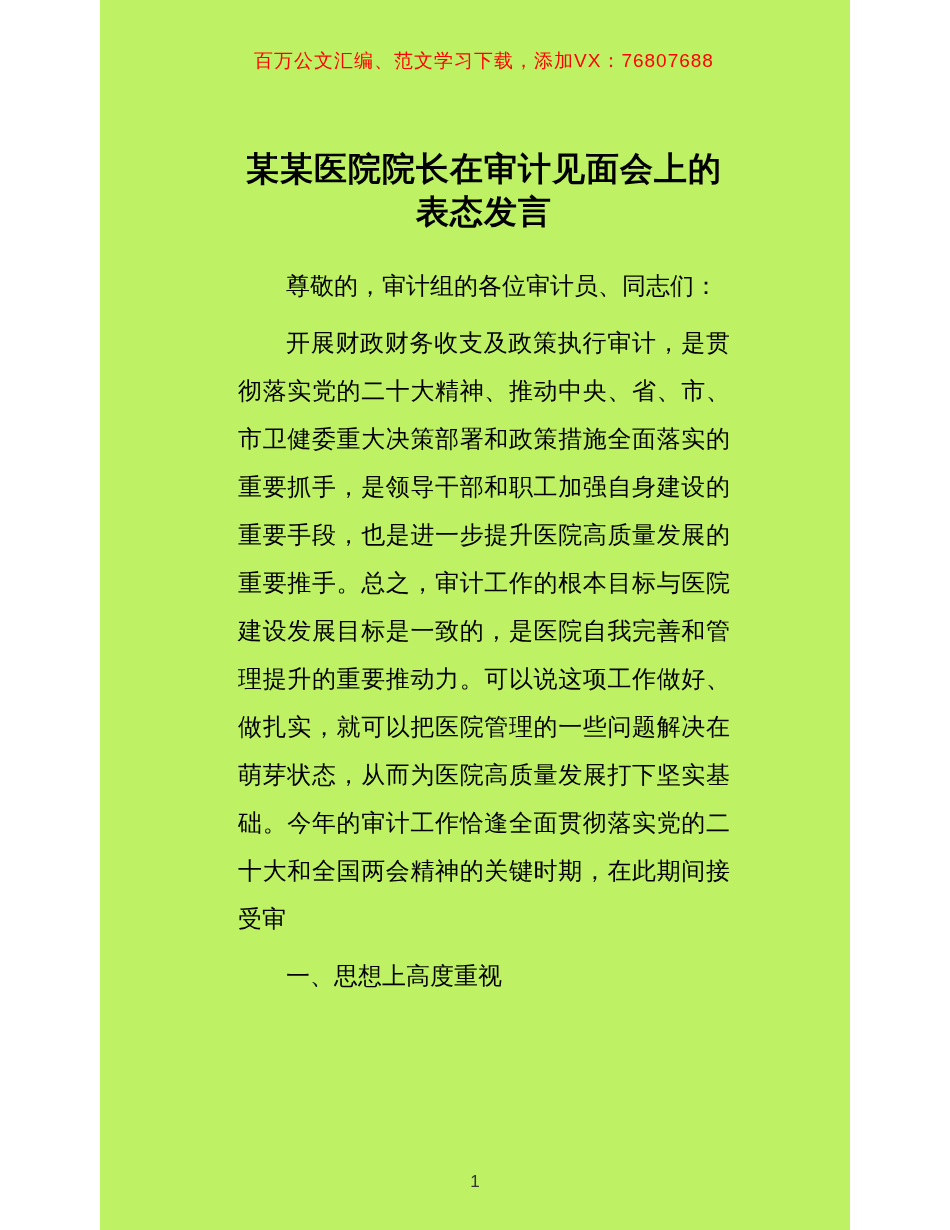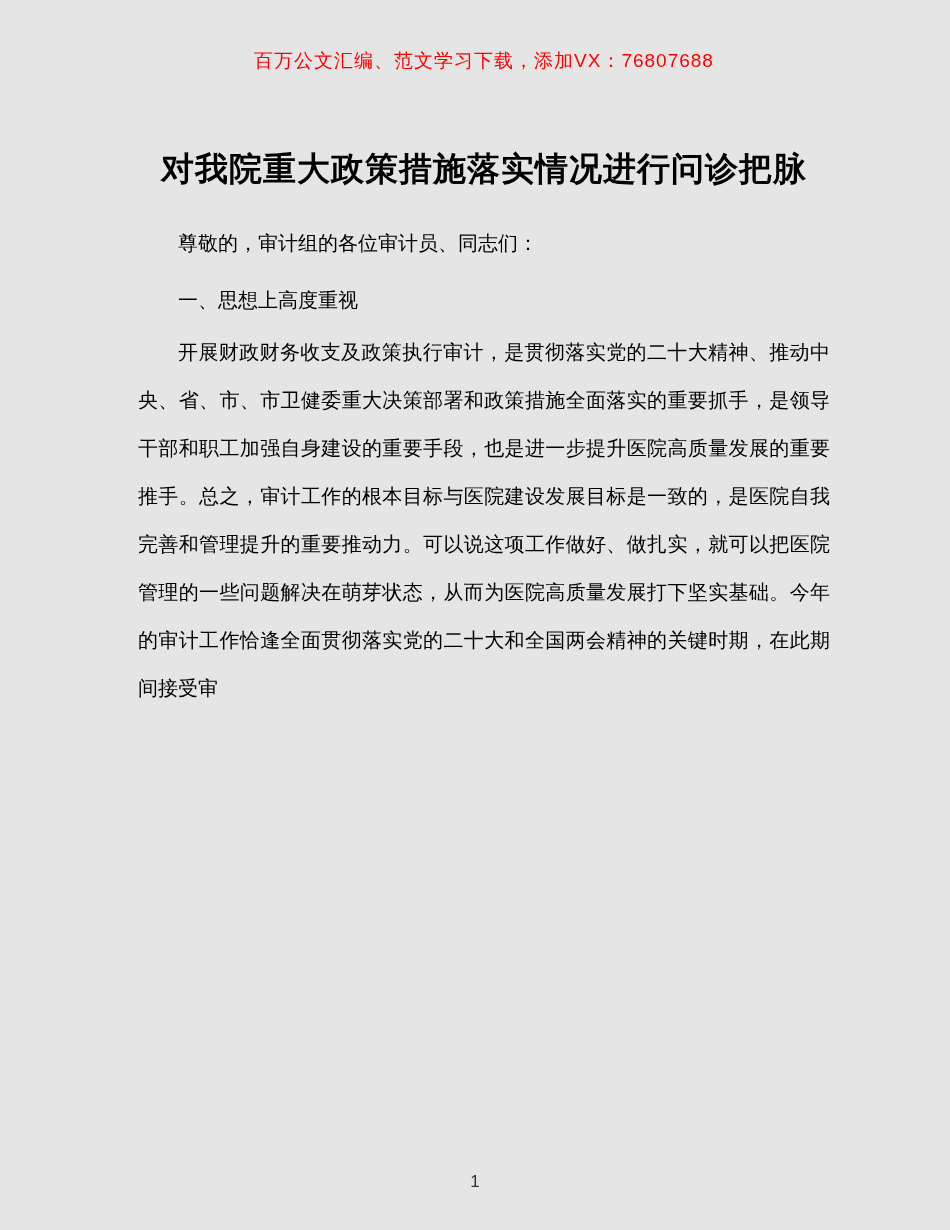--- a/index.html
+++ b/index.html
@@ -6,44 +6,44 @@
     margin: 0;
     padding: 0;
     background: #ffffff;
   }
   body {
     font-family: "Liberation Sans", "DejaVu Sans", sans-serif;
     color: #000000;
   }
   .page {
     position: relative;
-    width: 950px;
+    width: 750px;
     min-height: 1230px;
     margin: 0 auto;
-    background: #e5e5e5;
+    background: #bef264;
     box-sizing: border-box;
     padding: 48px 120px 0 138px;
   }
   .watermark {
     color: #ff0000;
     font-size: 19px;
     text-align: center;
     letter-spacing: 1px;
     margin: 0 0 0 0;
   }
   .doc-title {
     font-size: 33px;
     font-weight: bold;
     text-align: center;
     letter-spacing: 1px;
     margin: 74px 0 28px 0;
     line-height: 1.3;
   }
   .para {
-    font-size: 20px;
+    font-size: 24px;
     line-height: 48px;
     text-align: justify;
     text-justify: inter-ideograph;
     text-indent: 2em;
     margin: 0 0 9px 0;
     word-break: break-all;
   }
   .para.heading {
     margin-top: 4px;
     margin-bottom: 4px;
@@ -58,24 +58,24 @@
     color: #333333;
   }
 </style>
 </head>
 <body>
 
 <div class="page">
 
   <div class="watermark">百万公文汇编、范文学习下载，添加VX：76807688</div>
 
-  <h1 class="doc-title">对我院重大政策措施落实情况进行问诊把脉</h1>
+  <h1 class="doc-title">某某医院院长在审计见面会上的表态发言</h1>
 
   <p class="para greeting-line">尊敬的，审计组的各位审计员、同志们：</p>
 
 
+  <p class="para">开展财政财务收支及政策执行审计，是贯彻落实党的二十大精神、推动中央、省、市、市卫健委重大决策部署和政策措施全面落实的重要抓手，是领导干部和职工加强自身建设的重要手段，也是进一步提升医院高质量发展的重要推手。总之，审计工作的根本目标与医院建设发展目标是一致的，是医院自我完善和管理提升的重要推动力。可以说这项工作做好、做扎实，就可以把医院管理的一些问题解决在萌芽状态，从而为医院高质量发展打下坚实基础。今年的审计工作恰逢全面贯彻落实党的二十大和全国两会精神的关键时期，在此期间接受审</p>
+
   <p class="para heading">一、思想上高度重视</p>
-
-  <p class="para">开展财政财务收支及政策执行审计，是贯彻落实党的二十大精神、推动中央、省、市、市卫健委重大决策部署和政策措施全面落实的重要抓手，是领导干部和职工加强自身建设的重要手段，也是进一步提升医院高质量发展的重要推手。总之，审计工作的根本目标与医院建设发展目标是一致的，是医院自我完善和管理提升的重要推动力。可以说这项工作做好、做扎实，就可以把医院管理的一些问题解决在萌芽状态，从而为医院高质量发展打下坚实基础。今年的审计工作恰逢全面贯彻落实党的二十大和全国两会精神的关键时期，在此期间接受审</p>
 
   <div class="page-footer">1</div>
 
 </div>
 
 </body></html>

